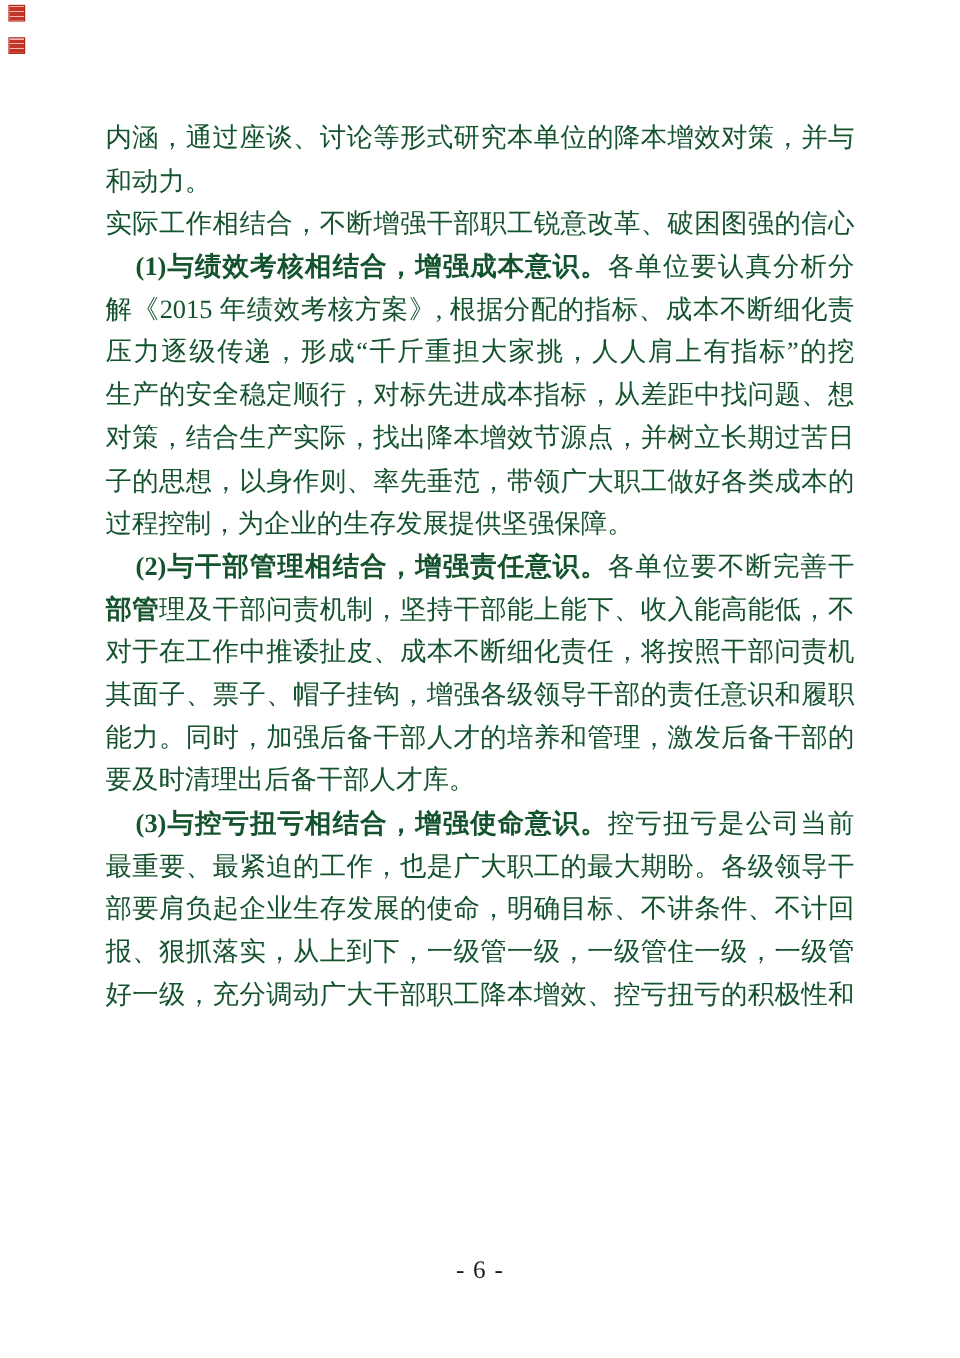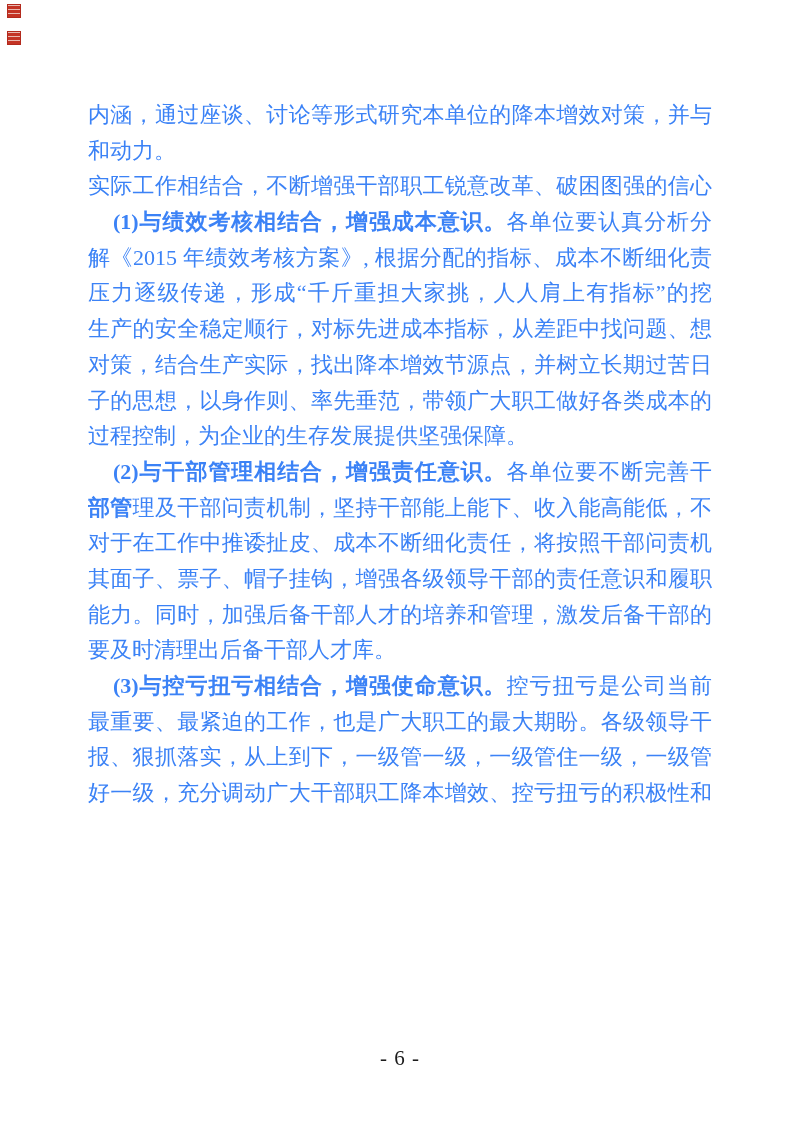--- a/index.html
+++ b/index.html
@@ -22,21 +22,21 @@
   }
   .stamp-1 { top: 4px; }
   .stamp-2 { top: 31px; }
   .doc-body {
     position: absolute;
     left: 88px;
     top: 97px;
     width: 624px;
     font-size: 22px;
     line-height: 35.7px;
-    color: #3b82f6;
+    color: #14532d;
     text-justify: inter-character;
   }
   .line {
     text-align: justify;
     text-align-last: justify;
     height: 35.7px;
     overflow: hidden;
   }
   .line.last { text-align-last: left; }
   .line.indent { text-indent: 25px; }
@@ -70,17 +70,18 @@
       <div class="line"><span>子的思想，以身作则、率先垂范，带领广大职工做好各类成本的</span></div>
       <div class="line last"><span>过程控制，为企业的生存发展提供坚强保障。</span></div>
       <div class="line indent"><span class="bold">(2)与干部管理相结合，增强责任意识。</span><span>各单位要不断完善干</span></div>
       <div class="line"><span class="bold">部管</span><span>理及干部问责机制，坚持干部能上能下、收入能高能低，不</span></div>
       <div class="line"><span>对于在工作中推诿扯皮、成本不断细化责任，将按照干部问责机制</span></div>
       <div class="line"><span>其面子、票子、帽子挂钩，增强各级领导干部的责任意识和履职</span></div>
       <div class="line"><span>能力。同时，加强后备干部人才的培养和管理，激发后备干部的</span></div>
       <div class="line last"><span>要及时清理出后备干部人才库。</span></div>
       <div class="line indent"><span class="bold">(3)与控亏扭亏相结合，增强使命意识。</span><span>控亏扭亏是公司当前</span></div>
       <div class="line"><span>最重要、最紧迫的工作，也是广大职工的最大期盼。各级领导干</span></div>
+      <div class="line"><span>部要肩负起企业生存发展的使命，明确目标、不讲条件、不计回</span></div>
       <div class="line"><span>报、狠抓落实，从上到下，一级管一级，一级管住一级，一级管</span></div>
       <div class="line"><span>好一级，充分调动广大干部职工降本增效、控亏扭亏的积极性和</span></div>
     </div>
   <div class="footer">- 6 -</div>
 </div>
 
 </body></html>

